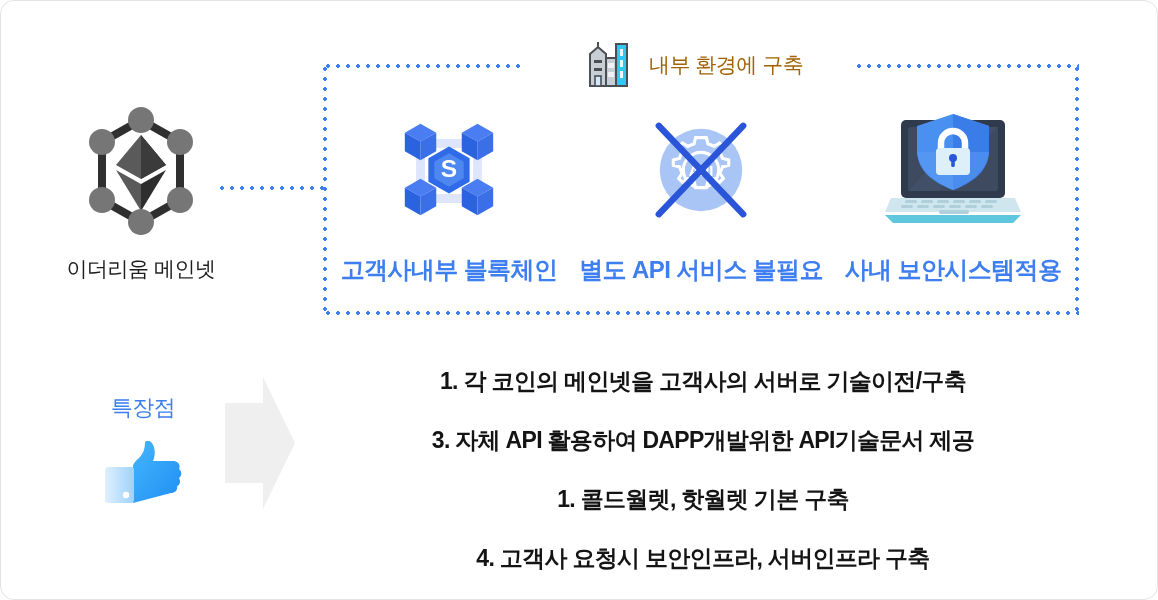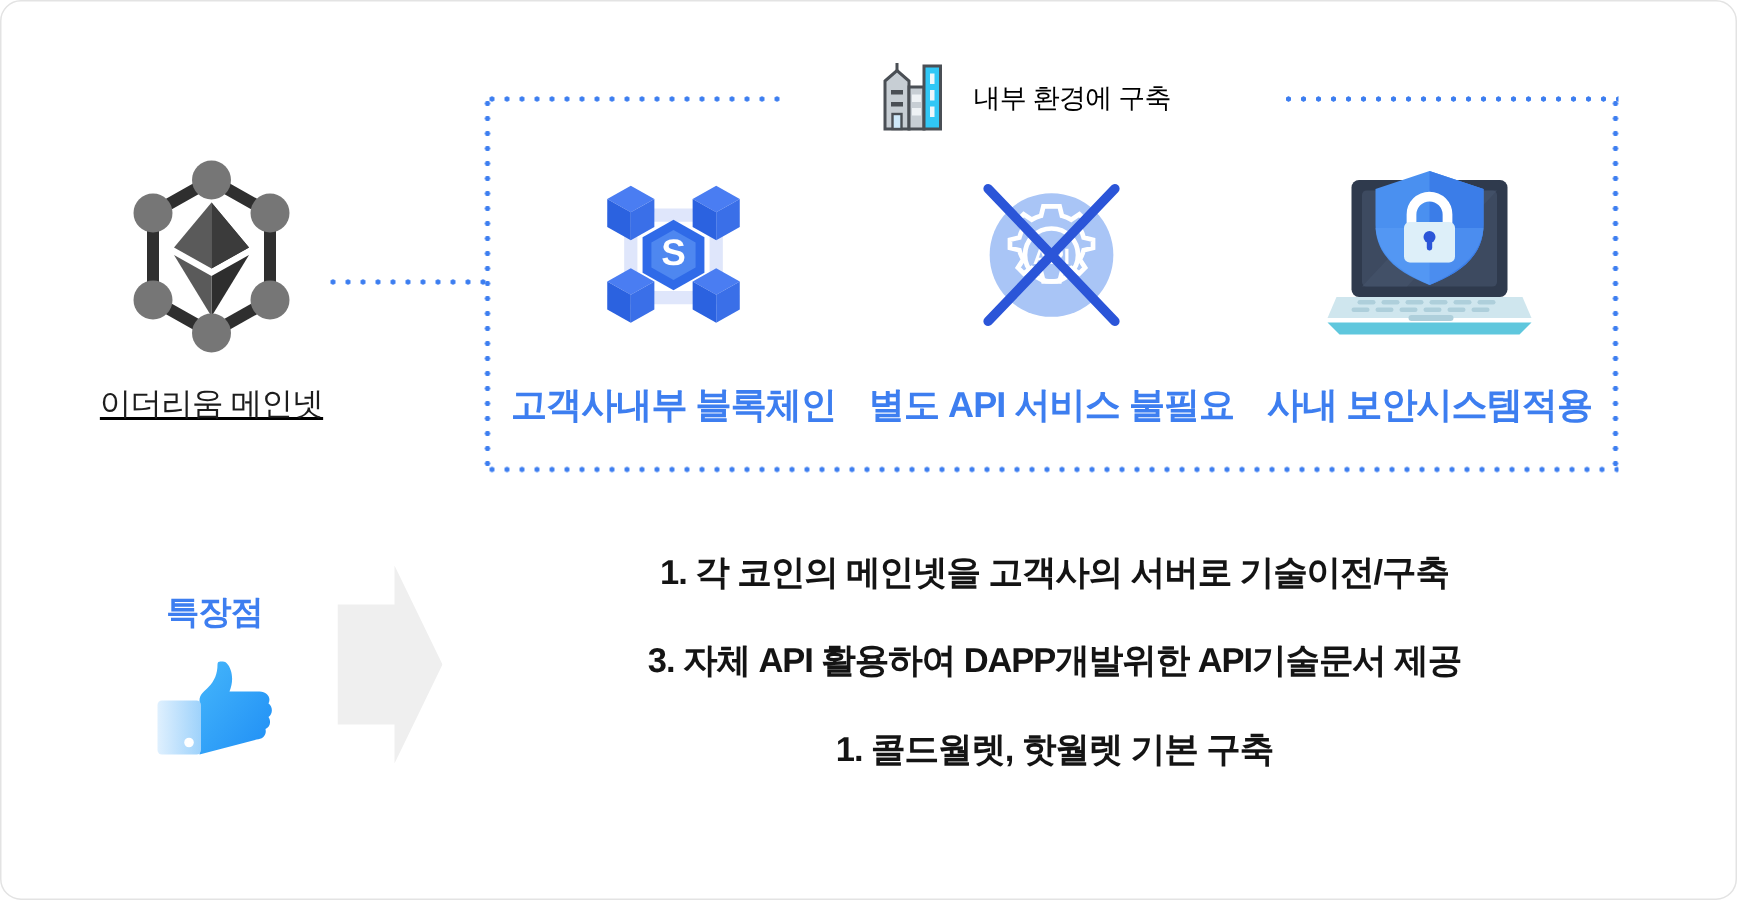--- a/index.html
+++ b/index.html
@@ -22,21 +22,20 @@
     overflow: hidden;
   }
 
   
   #mainnet-block {
     position: absolute;
     left: 40px;
     top: 100px;
     width: 200px;
     text-align: center;
-    text-decoration: underline;
   }
   #eth-icon-wrap {
     width: 140px;
     height: 140px;
     margin: 0 auto;
   }
   #mainnet-label {
     margin-top: 14px;
     font-size: 21px;
     color: #1d1d1d;
@@ -93,22 +92,22 @@
     top: -28px;
     height: 58px;
     display: flex;
     align-items: center;
     gap: 18px;
     background: #ffffff;
     padding: 0 14px;
   }
   #building-icon-wrap { width: 46px; height: 50px; }
   #panel-title {
-    font-size: 18px;
-    color: #000000;
+    font-size: 21px;
+    color: #a16207;
     letter-spacing: -0.5px;
     white-space: nowrap;
   }
 
   
   #feature-row {
     position: absolute;
     left: 0;
     top: 48px;
     width: 756px;
@@ -136,21 +135,21 @@
   
   #highlight-block {
     position: absolute;
     left: 82px;
     top: 392px;
     width: 120px;
     text-align: center;
   }
   #highlight-title {
     font-size: 22px;
-    font-weight: bold;
+    font-weight: normal;
     color: #3d7ef0;
     letter-spacing: -0.5px;
     white-space: nowrap;
   }
   #thumb-icon-wrap {
     margin-top: 18px;
     width: 84px;
     height: 64px;
     margin-left: auto;
     margin-right: auto;
@@ -382,15 +381,16 @@
   <div id="arrow-wrap">
     <svg viewBox="0 0 70 132" width="70" height="132">
       <polygon points="0,26 38,26 38,0 70,66 38,132 38,106 0,106" fill="#efefef"></polygon>
     </svg>
   </div>
 
   <div id="benefit-list">
     <div class="benefit-item">1. 각 코인의 메인넷을 고객사의 서버로 기술이전/구축</div>
     <div class="benefit-item">3. 자체 API 활용하여 DAPP개발위한 API기술문서 제공</div>
     <div class="benefit-item">1. 콜드월렛, 핫월렛 기본 구축</div>
+    <div class="benefit-item">4. 고객사 요청시 보안인프라, 서버인프라 구축</div>
   </div>
 
 </div>
 
 </body></html>

